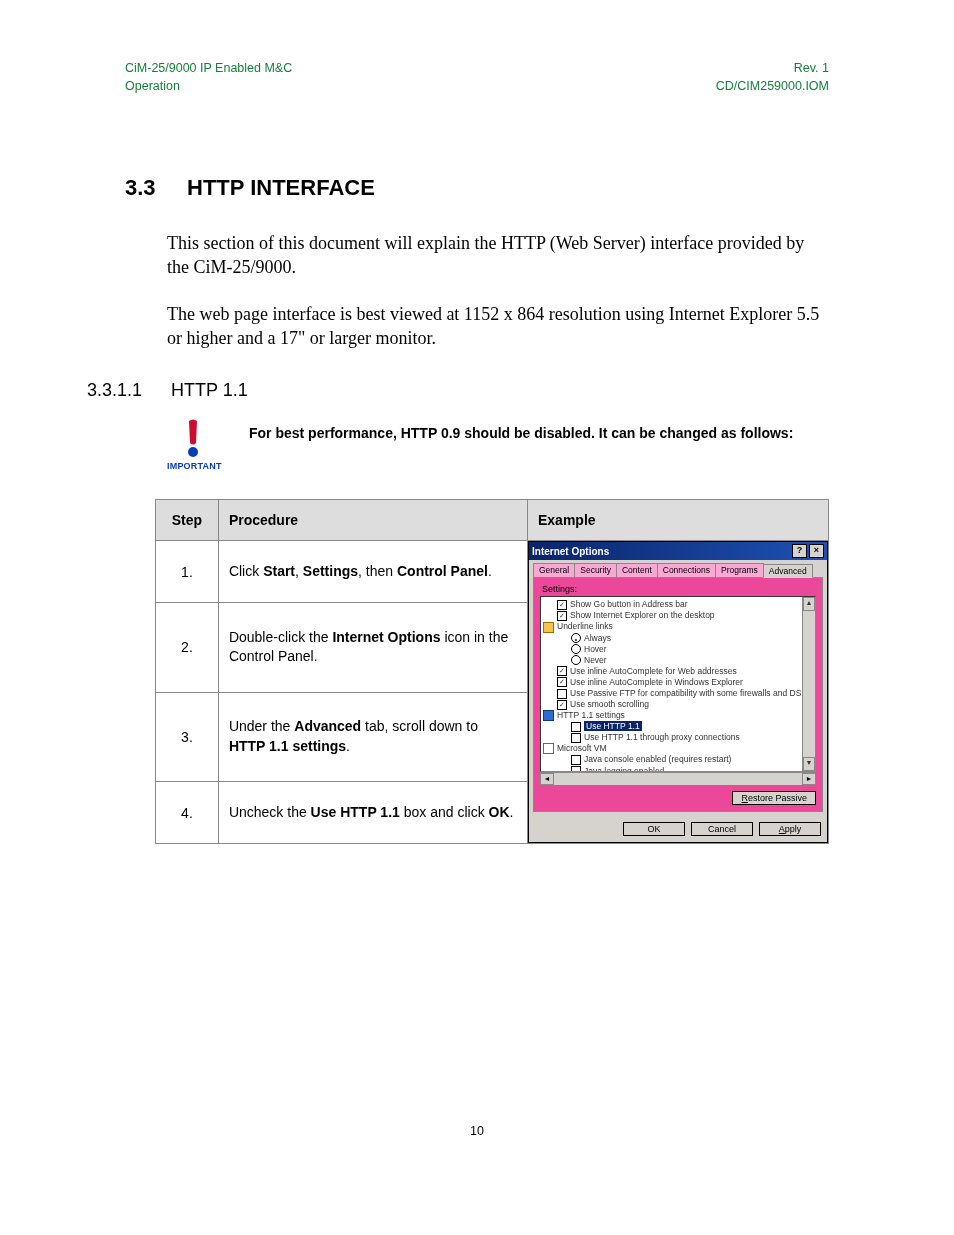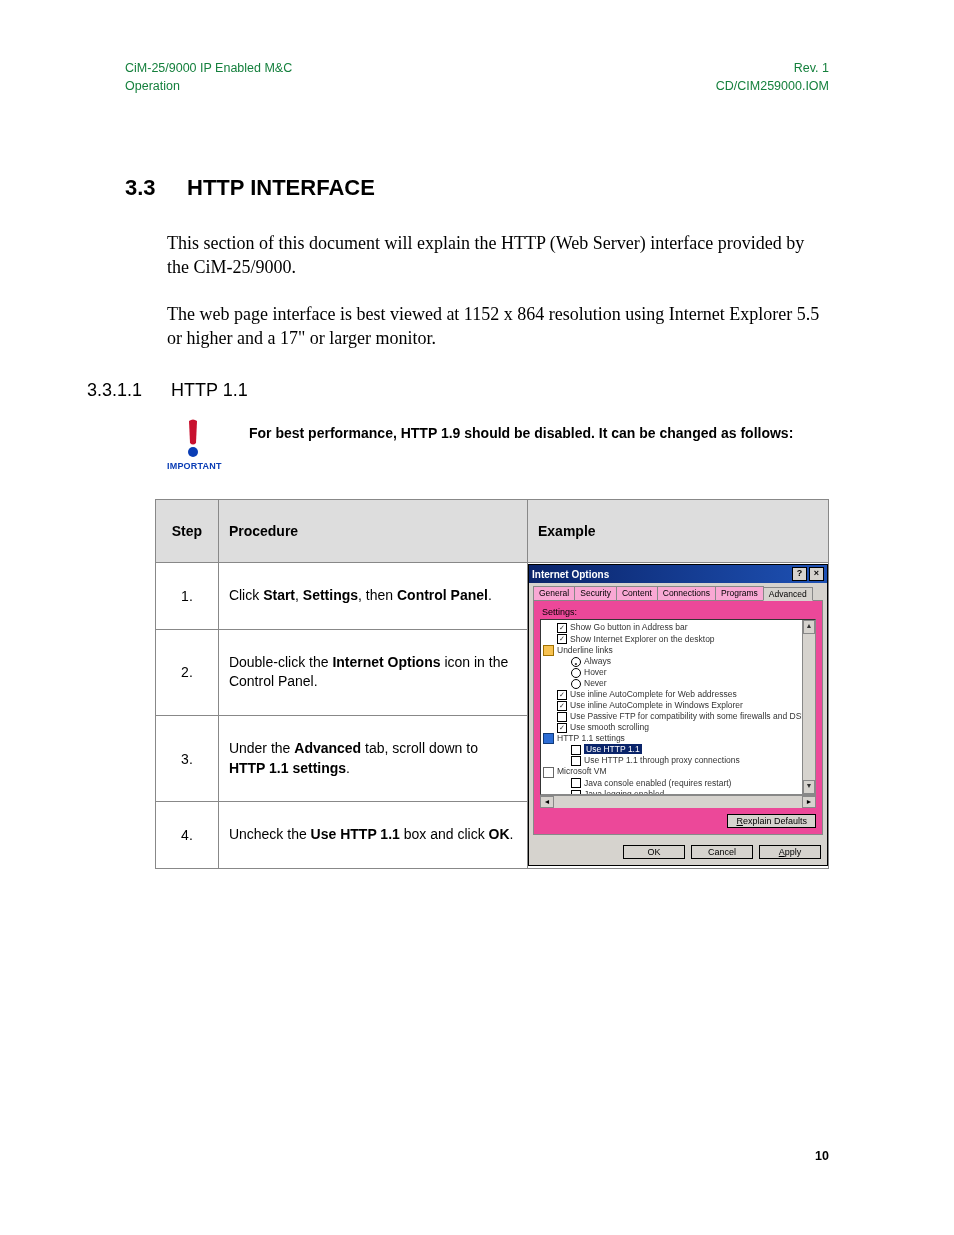--- a/index.html
+++ b/index.html
@@ -86,21 +86,21 @@
 
   table.proc {
     border-collapse: collapse;
     width: 100%;
     margin-left: 30px;
     width: calc(100% - 30px);
     font-size: 14px;
   }
   table.proc th, table.proc td {
     border: 1px solid #888;
-    padding: 23px 10px;
+    padding: 12px 10px;
     vertical-align: middle;
     text-align:left;
   }
   table.proc th {
     background: #ddd;
     font-weight: bold;
   }
   table.proc th.step, table.proc td.step {
     width: 42px;
     text-align:center;
@@ -194,24 +194,23 @@
     background:#d6d3ce;
     padding:1px 8px;
     font-size:9px;
     text-align:center;
   }
   .btn-row { text-align:right; margin-top:6px;}
   .btn-row2 { text-align:right; padding:6px 6px 6px 0; display:flex; justify-content:flex-end; gap:6px;}
   .und { text-decoration:underline; }
 
   .page-number {
-    text-align:right;
+    text-align:center;
     font-size:12.5px;
     margin-top:280px;
-    font-weight:bold;
   }
 </style>
 </head>
 <body>
 
 <div class="page">
 
   <div class="header-row">
     <div class="header-left">
       <div>CiM-25/9000 IP Enabled M&amp;C</div>
@@ -241,21 +240,21 @@
   <div class="important-block">
     <div class="important-icon">
       <span>
         <svg width="36" height="40" viewBox="0 0 36 40">
           <circle cx="18" cy="33" r="5" fill="#0a3db5"></circle>
           <path d="M14 2 Q18 -1 22 2 L21 24 Q18 27 15 24 Z" fill="#c8102e"></path>
         </svg>
       </span>
       <div class="important-label">IMPORTANT</div>
     </div>
-    <div class="important-text">For best performance, HTTP 1.9 should be disabled. It can be changed as follows:</div>
+    <div class="important-text">For best performance, HTTP 0.9 should be disabled. It can be changed as follows:</div>
   </div>
 
   <table class="proc">
     <tbody>
         <tr>
       <th class="step">Step</th>
       <th>Procedure</th>
       <th>Example</th>
     </tr>
     <tr>
@@ -304,21 +303,21 @@
                       <div class="up">▲</div>
                       <div class="dn">▼</div>
                     </div>
               </div>
               <div class="scroll-h">
                     <div class="l">◄</div>
                     <div class="track"></div>
                     <div class="r">►</div>
                   </div>
               <div class="btn-row">
-                <span class="dlg-btn"><span class="und">R</span><span>explain Defaults</span></span>
+                <span class="dlg-btn"><span class="und">R</span><span>estore Passive</span></span>
               </div>
             </div>
             <div class="btn-row2">
               <span class="dlg-btn" style="min-width:44px">OK</span>
               <span class="dlg-btn" style="min-width:44px">Cancel</span>
               <span class="dlg-btn" style="min-width:44px"><span class="und">A</span>pply</span>
             </div>
           </div>
         </div>
       </td>

